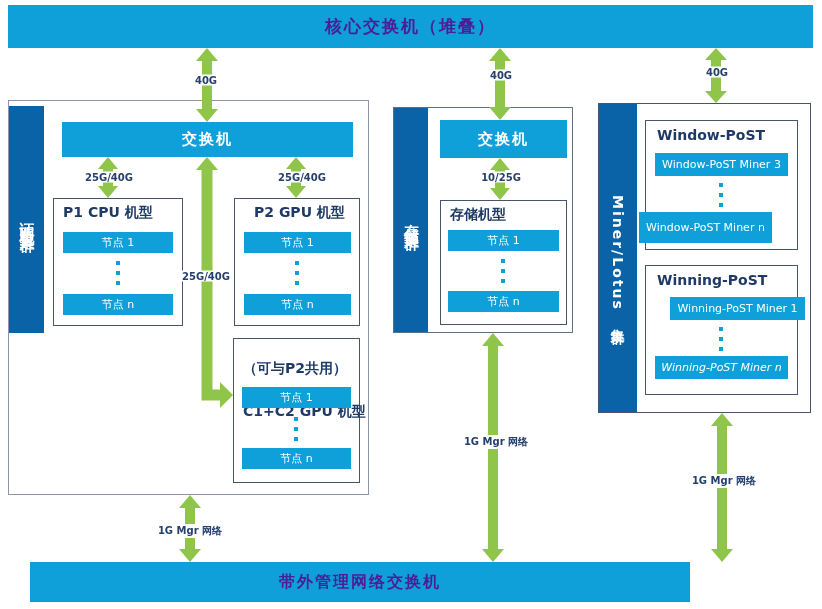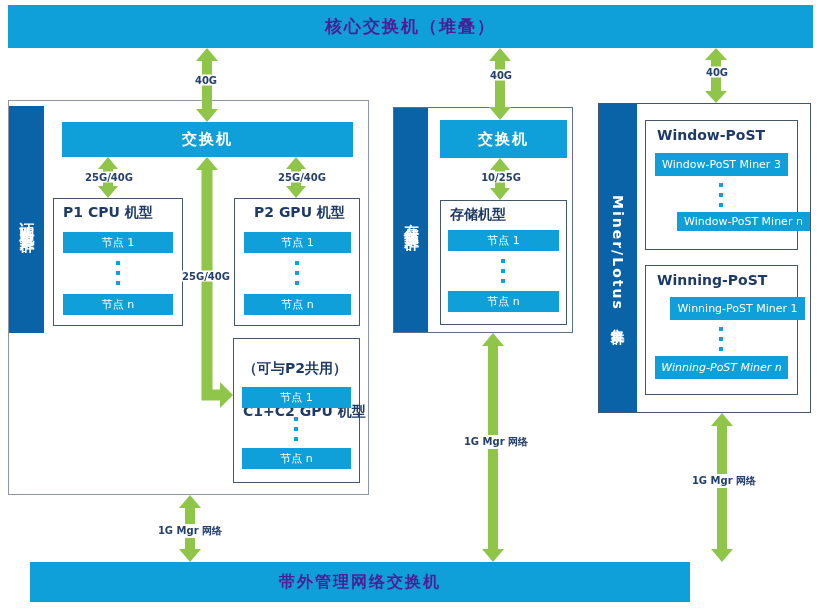--- a/index.html
+++ b/index.html
@@ -113,21 +113,21 @@
     </div>
 
   <div class="abs inner-box" style="left:645px;top:120px;width:153px;height:130px;"></div>
   <div class="abs box-title" style="left:657px;top:127px;">Window-PoST</div>
   <div class="abs node" style="left:655px;top:153px;width:133px;height:23px;">Window-PoST Miner 3</div>
   <div class="abs dots" style="left:719px;top:183px;">
       <span></span>
       <span></span>
       <span></span>
     </div>
-  <div class="abs node" style="left:677px;top:212px;width:133px;height:19px;">Window-PoST Miner n</div>
+  <div class="abs node" style="left:639px;top:212px;width:133px;height:31px;">Window-PoST Miner n</div>
 
   <div class="abs inner-box" style="left:645px;top:265px;width:153px;height:130px;"></div>
   <div class="abs box-title" style="left:657px;top:272px;">Winning-PoST</div>
   <div class="abs node" style="left:655px;top:297px;width:135px;height:23px;margin-left:15px;">Winning-PoST Miner 1</div>
   <div class="abs dots" style="left:719px;top:327px;">
       <span></span>
       <span></span>
       <span></span>
     </div>
   <div class="abs node" style="left:655px;top:356px;width:133px;height:23px;font-style:italic;">Winning-PoST Miner n</div>

